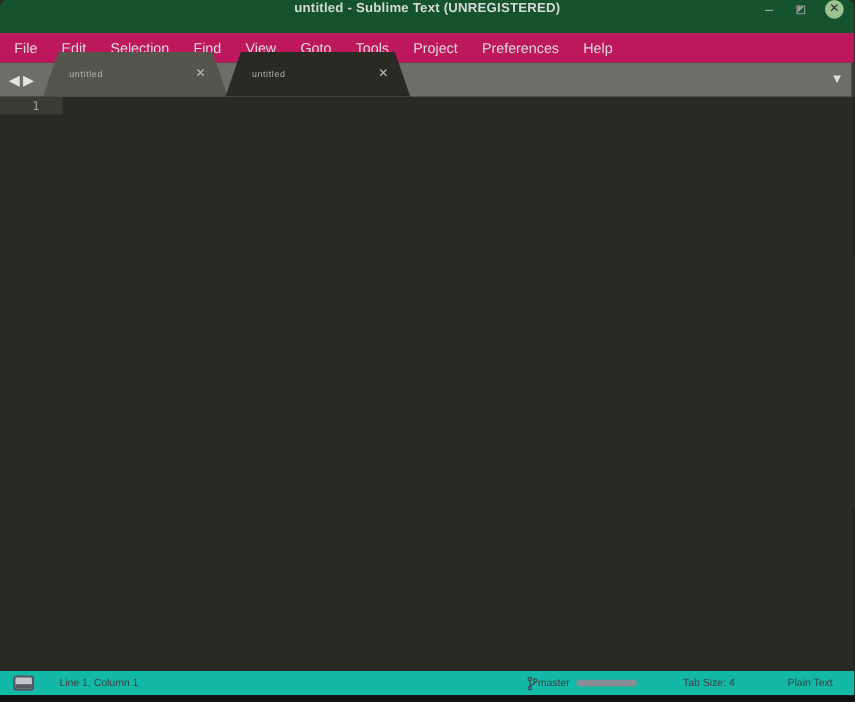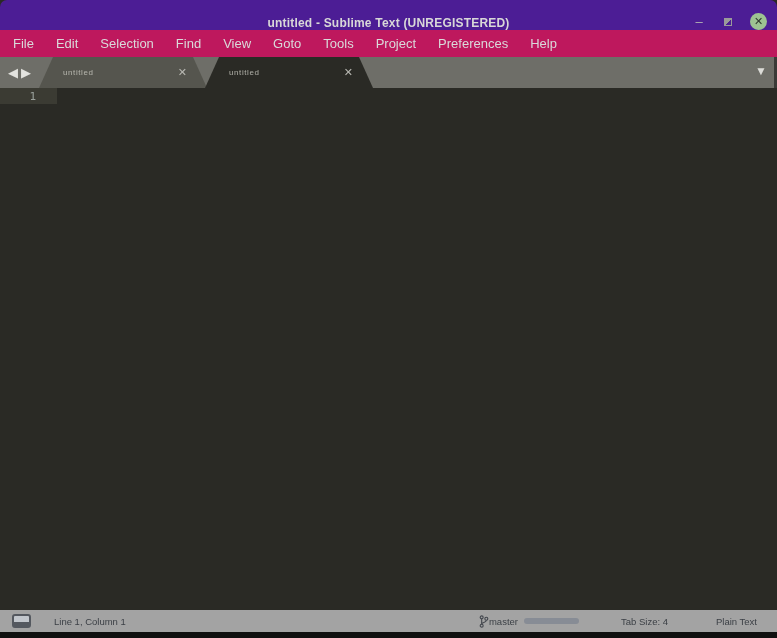--- a/index.html
+++ b/index.html
@@ -10,23 +10,23 @@
     width: 777px; height: 638px;
     display: flex; flex-direction: column;
     background: #2a2a25;
     overflow: hidden;
     position: relative;
   }
 
   
   .titlebar {
     height: 30px; flex: 0 0 30px;
-    background: #4c1d95;
+    background: #14532d;
     border-radius: 7px 7px 0 0;
-    display: flex; align-items: flex-end;
+    display: flex; align-items: flex-start;
     position: relative;
   }
   .title-text {
     position: absolute; left: 0; right: 0;
     text-align: center;
     color: #d8d8d8; font-size: 12px; font-weight: bold;
     letter-spacing: 0.2px;
   }
   .win-controls {
     margin-left: auto;
@@ -70,21 +70,21 @@
     background: #6e6e68;
     display: flex; align-items: flex-end;
     position: relative;
   }
   .tab-scroll {
     display: flex; align-items: center;
     height: 100%; padding: 0 8px 0 8px; gap: 3px;
   }
   .tab-arrow { color: #e3e3df; font-size: 13px; line-height: 1; }
   .tab {
-    height: 31px; width: 168px;
+    height: 41px; width: 168px;
     display: flex; align-items: center;
     clip-path: polygon(14px 0, calc(100% - 14px) 0, 100% 100%, 0 100%);
     padding: 0 20px 0 24px;
     position: relative;
   }
   .tab + .tab { margin-left: -2px; }
   .tab.inactive { background: #55554e; }
   .tab.active   { background: #2a2a25; }
   .tab-label {
     font-size: 8px; letter-spacing: 0.6px;
@@ -122,21 +122,21 @@
     padding-right: 21px;
   }
   .line-number {
     color: #9aa09b; font-size: 11px;
     font-family: "DejaVu Sans Mono", "Liberation Mono", monospace;
   }
 
   
   .statusbar {
     height: 22px; flex: 0 0 22px;
-    background: #a3a3a3;
+    background: #14b8a6;
     display: flex; align-items: center;
     padding: 0 18px 0 12px;
     color: #3c4046; font-size: 9.5px;
   }
   .panel-icon {
     width: 19px; height: 14px;
     border: 2px solid #54585f;
     border-radius: 3px;
     position: relative;
     margin-right: 23px;

